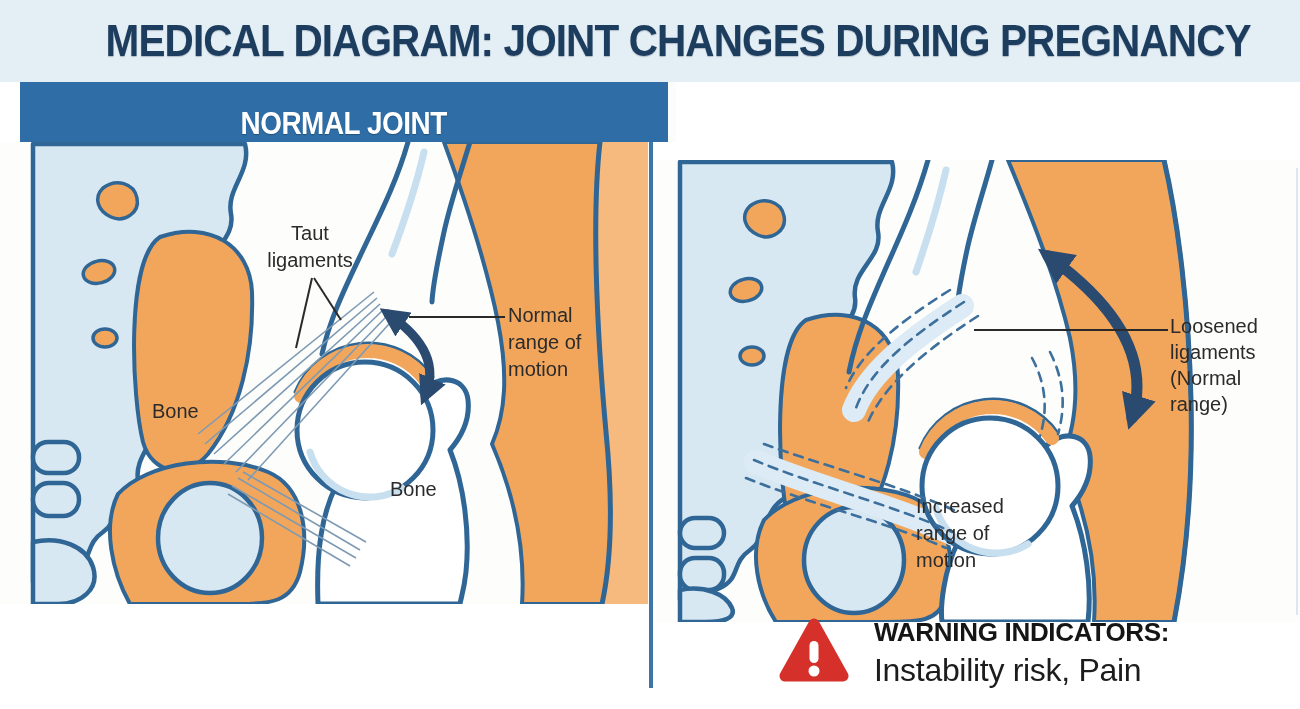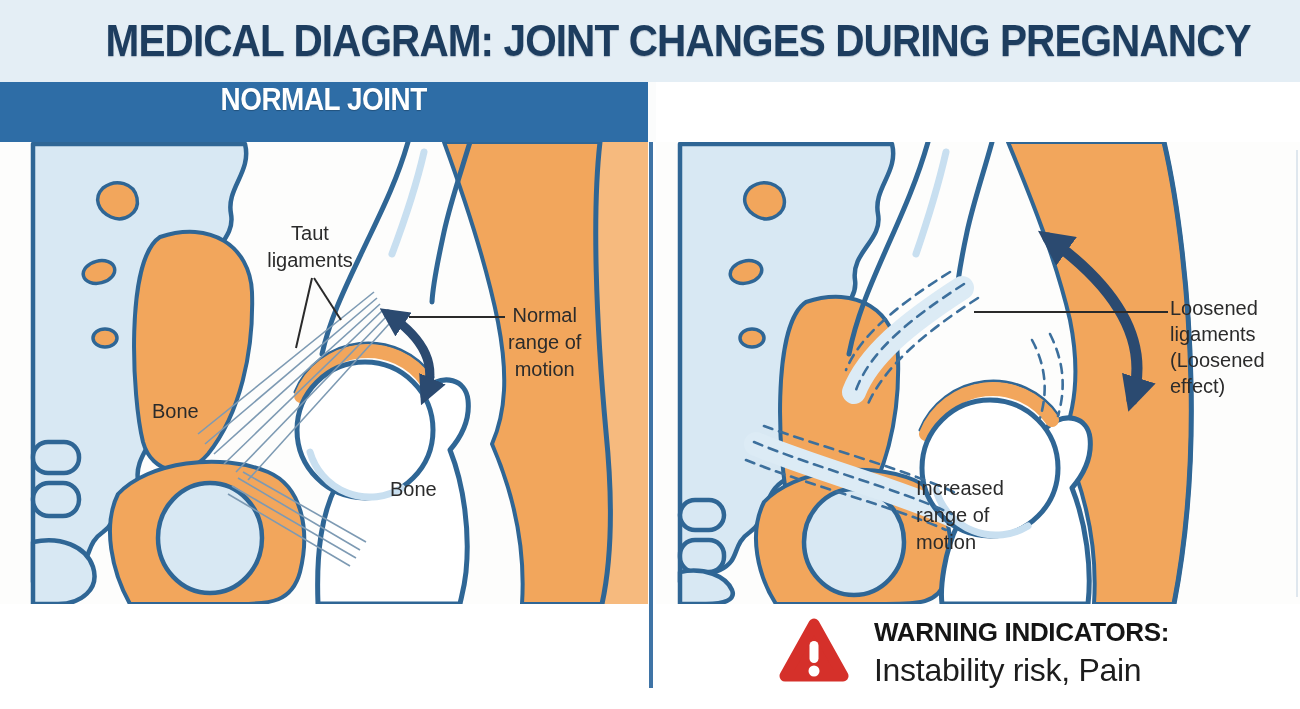--- a/index.html
+++ b/index.html
@@ -2,29 +2,29 @@
 <html style="--page-background: #ffffff; --title-strip: #e4eef5; --title-text: #1d3d5f; --header-bar: #2e6da6; --header-text: #ffffff; --panel-divider: #3f74a6; --bone-orange: #f2a65c; --bone-orange-light: #f6ba7e; --outline-blue: #2f6695; --cartilage-light-blue: #d8e8f3; --ligament-line: #7d9ab3; --dashed-ligament: #3c6f9c; --arrow-navy: #2b4a70; --leader-line: #2a2a2a; --label-text: #2b2b2b; --warning-red: #d5302a;"><head>
 <meta charset="utf-8">
 <style>
   html,body{margin:0;padding:0;background:#fff;}
   .page{position:relative;width:1300px;height:709px;overflow:hidden;background:var(--page-background,#fff);font-family:"Liberation Sans",sans-serif;}
   
   .title-bar{position:absolute;left:0;top:0;width:1300px;height:82px;background:var(--title-strip,#e4eef5);display:flex;align-items:center;justify-content:center;padding-left:28px;}
   .title-bar h1{margin:0;font-size:45px;font-weight:bold;color:var(--title-text,#1d3d5f);letter-spacing:-1px;transform:scaleX(.9);white-space:nowrap;text-shadow:0 1px 1px rgba(20,40,70,.25);}
   
   .column-headers{position:absolute;left:0;top:82px;width:1300px;height:60px;display:flex;}
-  .col-header{background:var(--header-bar,#2e6da6);color:var(--header-text,#fff);display:flex;align-items:flex-start;justify-content:center;}
+  .col-header{background:var(--header-bar,#2e6da6);color:var(--header-text,#fff);display:flex;align-items:flex-end;justify-content:center;margin-left:20px;}
   .col-header span{font-size:31px;font-weight:bold;letter-spacing:-.5px;transform:scaleX(.9);display:inline-block;white-space:nowrap;text-shadow:0 1px 1px rgba(0,0,0,.25);}
   .col-left{width:648px;}
   .header-gap{width:8px;background:#fbfcfc;}
   .col-right{flex:1;}
   
   .panel{position:absolute;top:142px;height:462px;}
   .panel-left{left:0;width:648px;}
-  .panel-right{left:656px;width:644px;}
+  .panel-right{left:656px;width:644px;margin-top:18px;}
   .panel svg.anatomy{position:absolute;left:0;top:0;width:100%;height:100%;display:block;}
   .divider{position:absolute;left:649px;top:142px;width:4px;height:546px;background:var(--panel-divider,#3f74a6);}
   
   .panel-bg{fill:#fdfdfc;}
   .lightblue{fill:var(--cartilage-light-blue,#d8e8f3);stroke:var(--outline-blue,#2f6695);stroke-width:4.5;stroke-linejoin:round;}
   .orange{fill:var(--bone-orange,#f2a65c);stroke:var(--outline-blue,#2f6695);stroke-width:4;stroke-linejoin:round;}
   .orange-thin{fill:var(--bone-orange,#f2a65c);stroke:var(--outline-blue,#2f6695);stroke-width:3.5;}
   .orange-light{fill:var(--bone-orange-light,#f6ba7e);stroke:none;}
   .bone-white{fill:#fff;stroke:var(--outline-blue,#2f6695);stroke-width:5;stroke-linejoin:round;}
   .edge{fill:none;stroke:var(--outline-blue,#2f6695);stroke-width:5;stroke-linecap:round;}
@@ -34,21 +34,21 @@
   .crescent{fill:none;stroke:var(--bone-orange,#f2a65c);stroke-width:14;stroke-linecap:round;}
   .fan{stroke:var(--ligament-line,#7d9ab3);stroke-width:1.6;fill:none;}
   .dash{fill:none;stroke:var(--dashed-ligament,#3c6f9c);stroke-width:2.6;stroke-dasharray:9 7;stroke-linecap:round;}
   .arrow{fill:none;stroke:var(--arrow-navy,#2b4a70);stroke-linecap:round;}
   .leader{fill:none;stroke:var(--leader-line,#2a2a2a);stroke-width:2;}
   .frame-line{stroke:#dfe7ee;stroke-width:2;fill:none;}
   
   .label{position:absolute;color:var(--label-text,#2b2b2b);font-size:20px;line-height:27px;}
   .lbl-center{text-align:center;}
   .lbl-taut{left:240px;top:78px;width:140px;}
-  .lbl-rom-left{left:508px;top:160px;text-align:center;}
+  .lbl-rom-left{left:508px;top:160px;}
   .lbl-bone-upper{left:152px;top:256px;}
   .lbl-bone-lower{left:390px;top:334px;}
   .lbl-loosened{left:514px;top:153px;line-height:26px;}
   .lbl-increased{left:260px;top:333px;}
   
   .warning{position:absolute;left:778px;top:614px;display:flex;align-items:center;gap:24px;}
   .warning-icon{width:72px;height:78px;flex:0 0 auto;}
   .warning-title{font-size:26px;font-weight:bold;color:#151515;letter-spacing:-.3px;}
   .warning-text{font-size:32px;color:#1c1c1c;letter-spacing:-.3px;margin-top:4px;}
 </style>
@@ -176,22 +176,22 @@
       <g>
         <path class="arrow" d="M392 96 Q 502 175 476 258" stroke-width="11" marker-start="url(#arrowhead)" marker-end="url(#arrowhead)"></path>
       </g>
       <g>
         <path class="leader" d="M318 170 L512 170"></path>
       </g>
     </svg>
     <div class="label lbl-loosened">
       <div>Loosened</div>
       <div>ligaments</div>
-      <div>(Loosened</div>
-      <div>effect)</div>
+      <div>(Normal</div>
+      <div>range)</div>
     </div>
     <div class="label lbl-increased">
       <div>Increased</div>
       <div>range of</div>
       <div>motion</div>
     </div>
   </section>
 
   <div class="warning">
     <svg class="warning-icon" viewBox="0 0 72 78">

